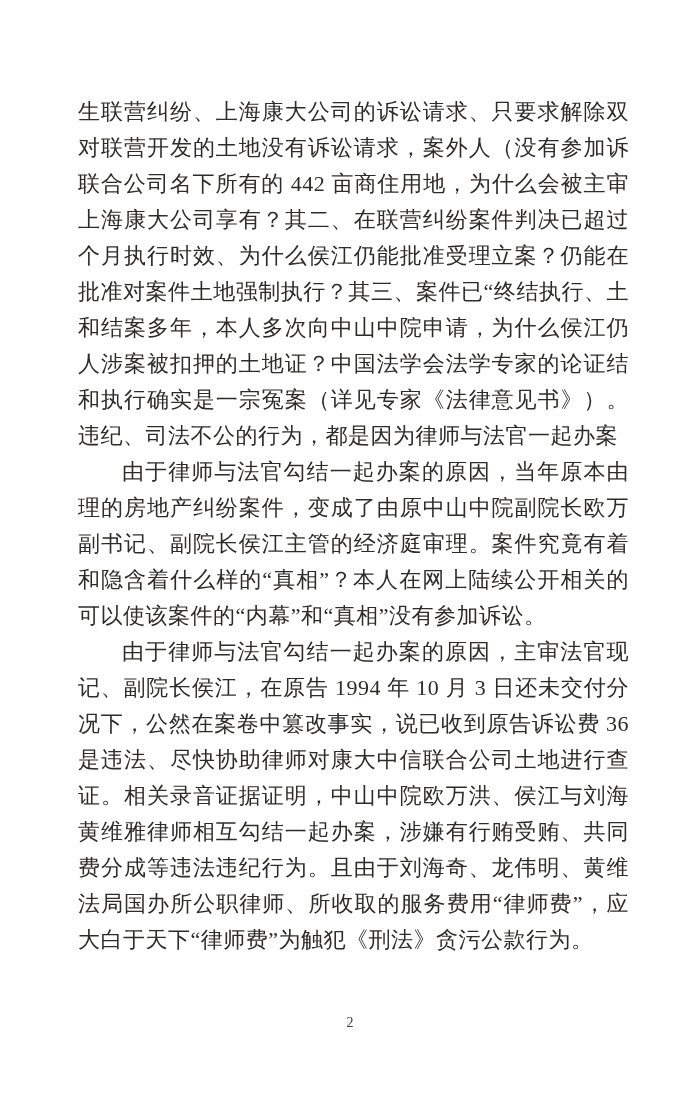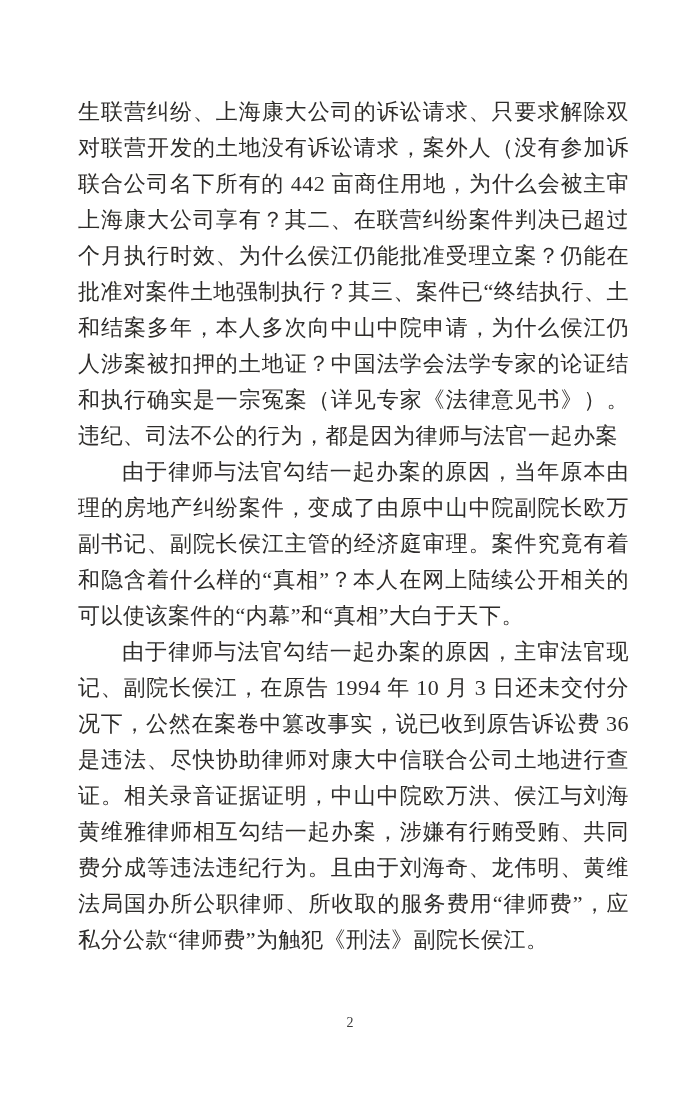--- a/index.html
+++ b/index.html
@@ -75,28 +75,28 @@
         <div class="line">和结案多年，本人多次向中山中院申请，为什么侯江仍然拒绝退还本</div>
         <div class="line">人涉案被扣押的土地证？中国法学会法学专家的论证结果、该案判决</div>
         <div class="line">和执行确实是一宗冤案（详见专家《法律意见书》）。但这一切违法</div>
         <div class="line last">违纪、司法不公的行为，都是因为律师与法官一起办案所造成。</div>
       </div>
       <div class="paragraph">
         <div class="line indent">由于律师与法官勾结一起办案的原因，当年原本由民事庭管辖审</div>
         <div class="line">理的房地产纠纷案件，变成了由原中山中院副院长欧万洪、现任党委</div>
         <div class="line">副书记、副院长侯江主管的经济庭审理。案件究竟有着怎样的“内幕”</div>
         <div class="line">和隐含着什么样的“真相”？本人在网上陆续公开相关的录音证据，</div>
-        <div class="line last">可以使该案件的“内幕”和“真相”大白于天下。</div>
+        <div class="line last">可以使该案件的“内幕”和“真相”没有参加诉讼。</div>
       </div>
       <div class="paragraph">
         <div class="line indent">由于律师与法官勾结一起办案的原因，主审法官现任党委副书</div>
         <div class="line">记、副院长侯江，在原告 1994 年 10 月 3 日还未交付分毫诉讼费的情</div>
         <div class="line">况下，公然在案卷中篡改事实，说已收到原告诉讼费 36 万元，目的</div>
         <div class="line">是违法、尽快协助律师对康大中信联合公司土地进行查封、扣押土地</div>
         <div class="line">证。相关录音证据证明，中山中院欧万洪、侯江与刘海奇、龙伟明、</div>
         <div class="line">黄维雅律师相互勾结一起办案，涉嫌有行贿受贿、共同参与巨额律师</div>
         <div class="line">费分成等违法违纪行为。且由于刘海奇、龙伟明、黄维雅在当年为司</div>
         <div class="line">法局国办所公职律师、所收取的服务费用“律师费”，应当上缴国家、</div>
-        <div class="line last">私分公款“律师费”为触犯《刑法》副院长侯江。</div>
+        <div class="line last">大白于天下“律师费”为触犯《刑法》贪污公款行为。</div>
       </div>
     </div>
   <div class="page-number">2</div>
 </div>
 
 </body></html>

